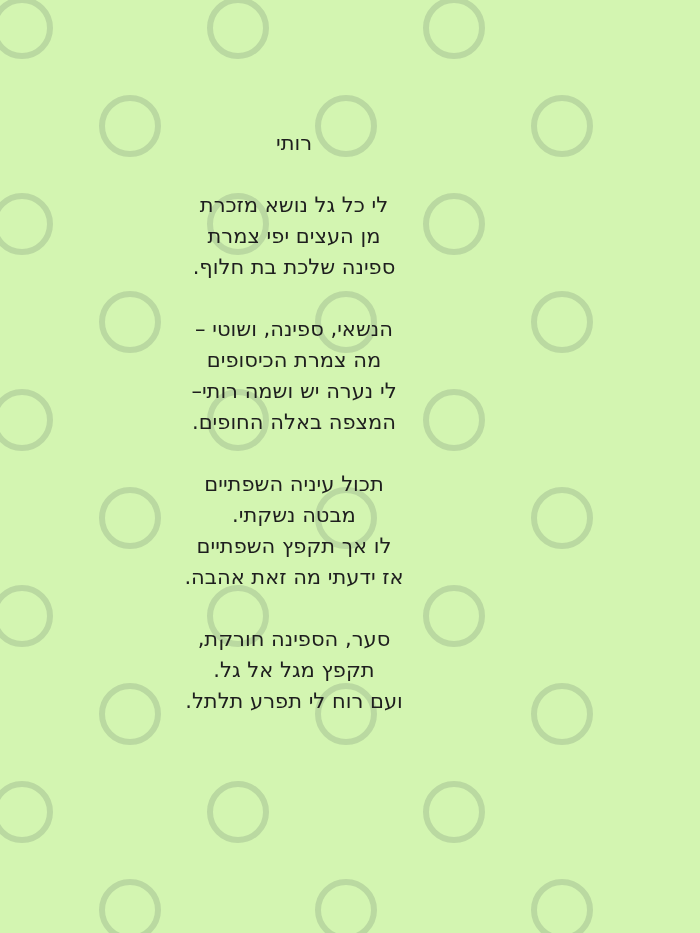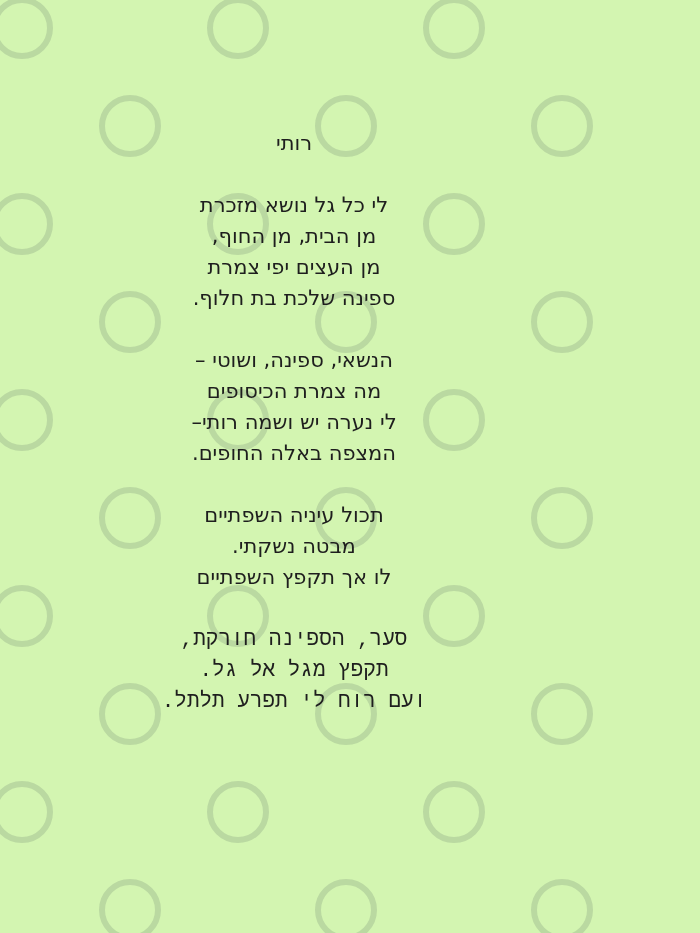--- a/index.html
+++ b/index.html
@@ -44,21 +44,20 @@
     color: var(--fg, #1e1e1e);
   }
   .poem-title {
     margin-bottom: 31px;
   }
   .stanza {
     margin-bottom: 31px;
   }
   .stanza:last-child {
     margin-bottom: 0;
-    font-family: Liberation Mono, monospace;
   }
 </style>
 </head>
 <body>
 
 <div class="page">
   <div class="bg-pattern" id="pattern">
       <div class="ring" style="left: -9px; top: -3px;"></div>
       <div class="ring" style="left: 207px; top: -3px;"></div>
       <div class="ring" style="left: 423px; top: -3px;"></div>
@@ -93,34 +92,34 @@
       <div class="ring" style="left: 639px; top: 781px;"></div>
       <div class="ring" style="left: 99px; top: 879px;"></div>
       <div class="ring" style="left: 315px; top: 879px;"></div>
       <div class="ring" style="left: 531px; top: 879px;"></div>
     </div>
   <div class="poem">
     <div class="poem-title">רותי</div>
     <div id="stanzas">
         <div class="stanza">
           <div class="poem-line">לי כל גל נושא מזכרת</div>
-          <div class="poem-line">מן הבית, מן החוף,</div>
           <div class="poem-line">מן העצים יפי צמרת</div>
           <div class="poem-line">ספינה שלכת בת חלוף.</div>
         </div>
         <div class="stanza">
           <div class="poem-line">הנשאי, ספינה, ושוטי –</div>
           <div class="poem-line">מה צמרת הכיסופים</div>
           <div class="poem-line">לי נערה יש ושמה רותי–</div>
           <div class="poem-line">המצפה באלה החופים.</div>
         </div>
         <div class="stanza">
           <div class="poem-line">תכול עיניה השפתיים</div>
           <div class="poem-line">מבטה נשקתי.</div>
           <div class="poem-line">לו אך תקפץ השפתיים</div>
+          <div class="poem-line">אז ידעתי מה זאת אהבה.</div>
         </div>
         <div class="stanza">
           <div class="poem-line">סער, הספינה חורקת,</div>
           <div class="poem-line">תקפץ מגל אל גל.</div>
           <div class="poem-line">ועם רוח לי תפרע תלתל.</div>
         </div>
       </div>
   </div>
 </div>
 

